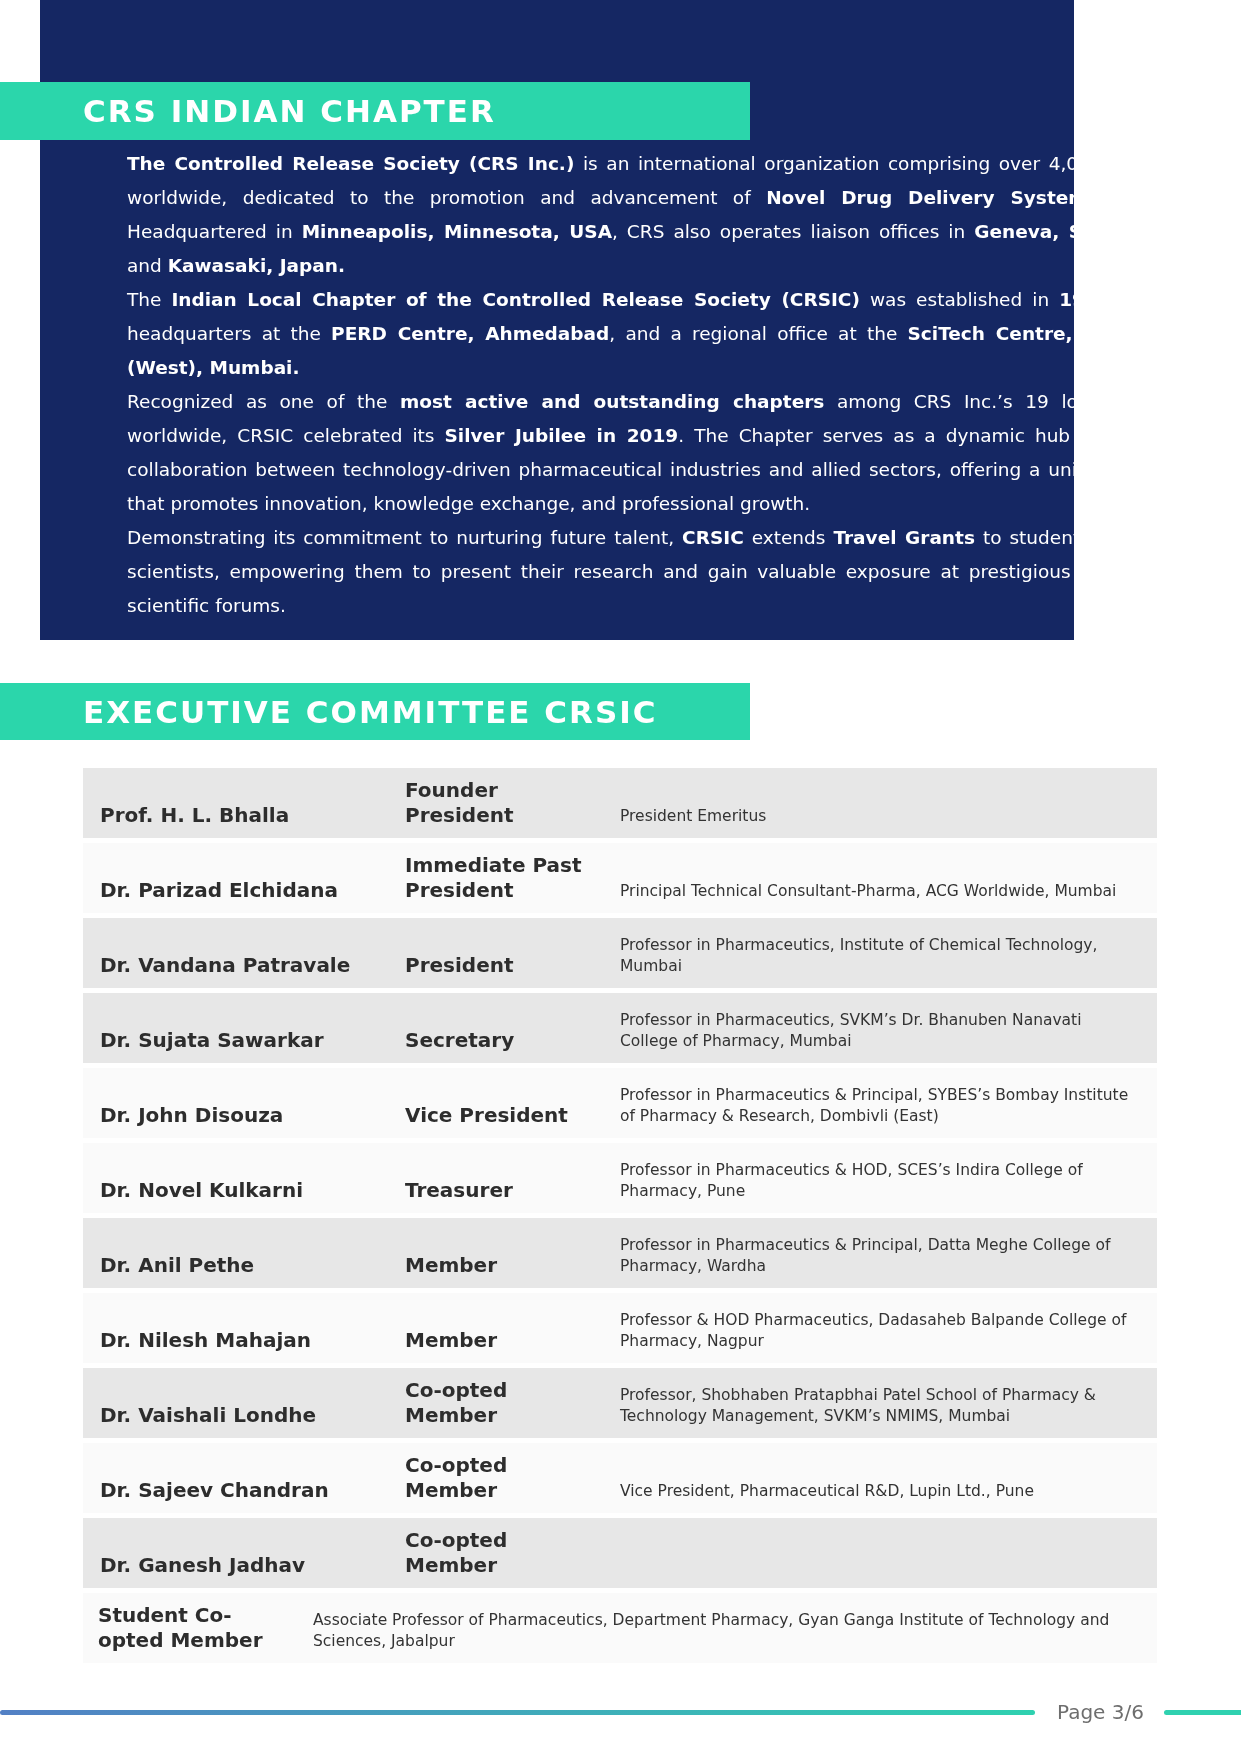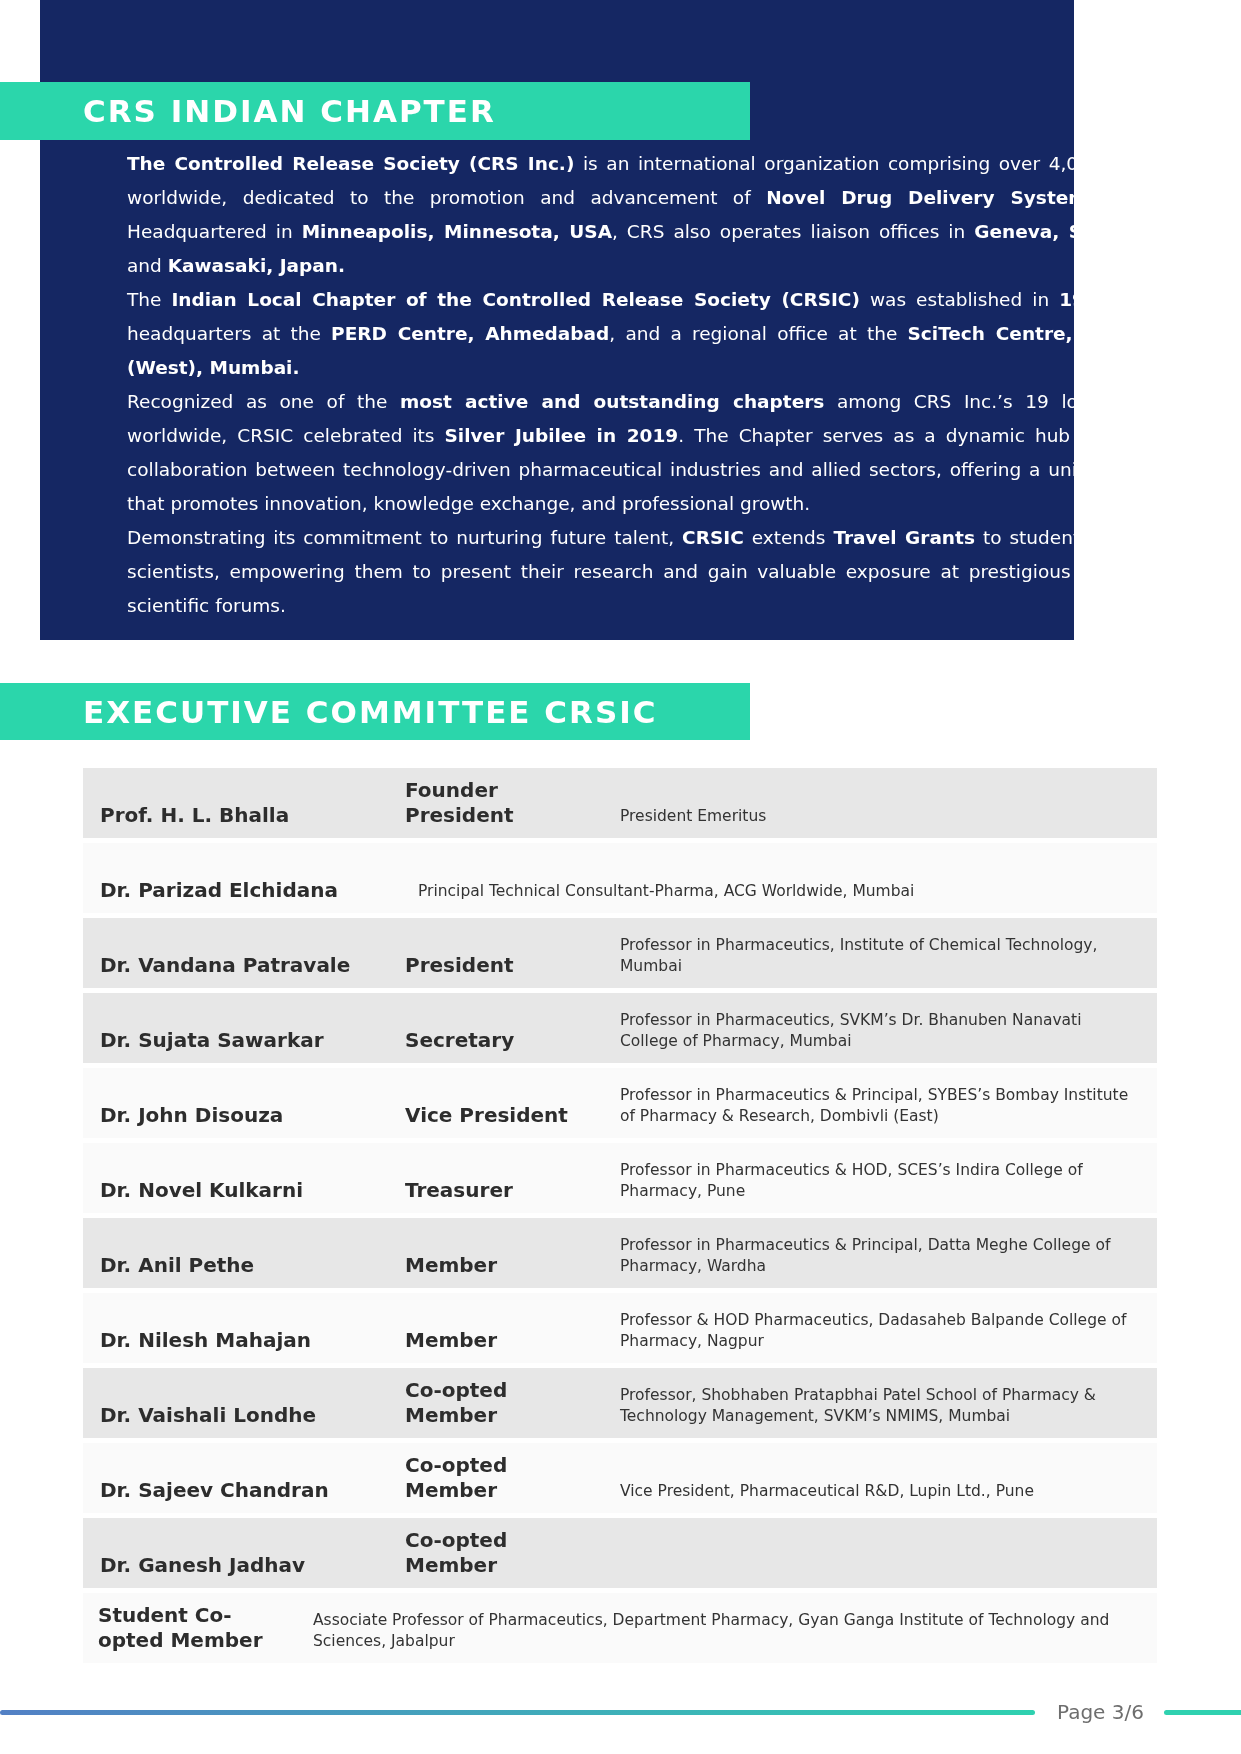--- a/index.html
+++ b/index.html
@@ -94,20 +94,21 @@
       <div class="trow gray">
         <div class="cell name">Prof. H. L. Bhalla</div>
         <div class="vrule"></div>
         <div class="cell pos">Founder President</div>
         <div class="vrule"></div>
         <div class="cell desc">President Emeritus</div>
       </div>
       <div class="trow light">
         <div class="cell name">Dr. Parizad Elchidana</div>
         <div class="vrule"></div>
+        <div class="cell pos">Immediate Past President</div>
         <div class="vrule"></div>
         <div class="cell desc">Principal Technical Consultant-Pharma, ACG Worldwide, Mumbai</div>
       </div>
       <div class="trow gray">
         <div class="cell name">Dr. Vandana Patravale</div>
         <div class="vrule"></div>
         <div class="cell pos">President</div>
         <div class="vrule"></div>
         <div class="cell desc">Professor in Pharmaceutics, Institute of Chemical Technology, Mumbai</div>
       </div>

